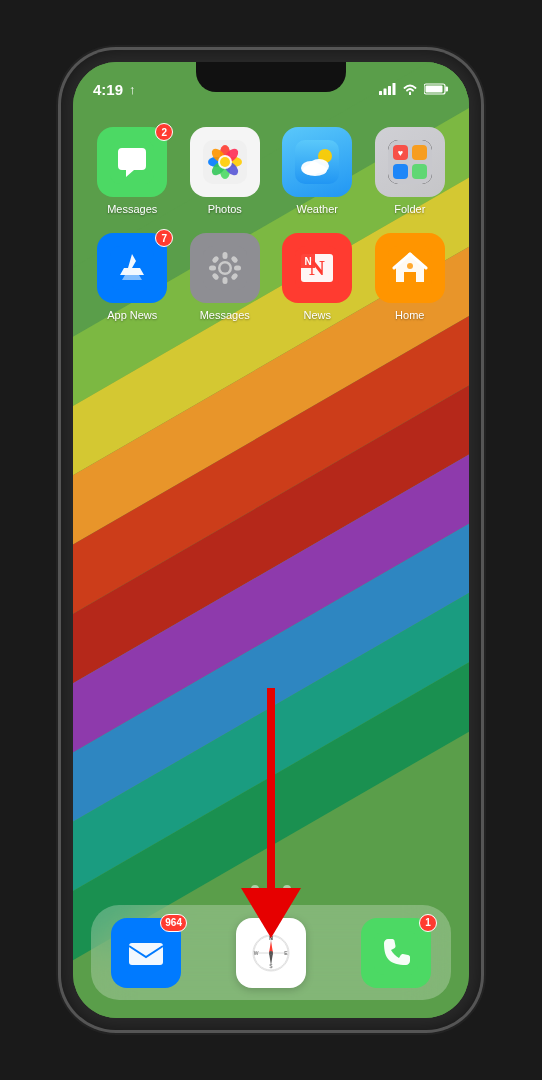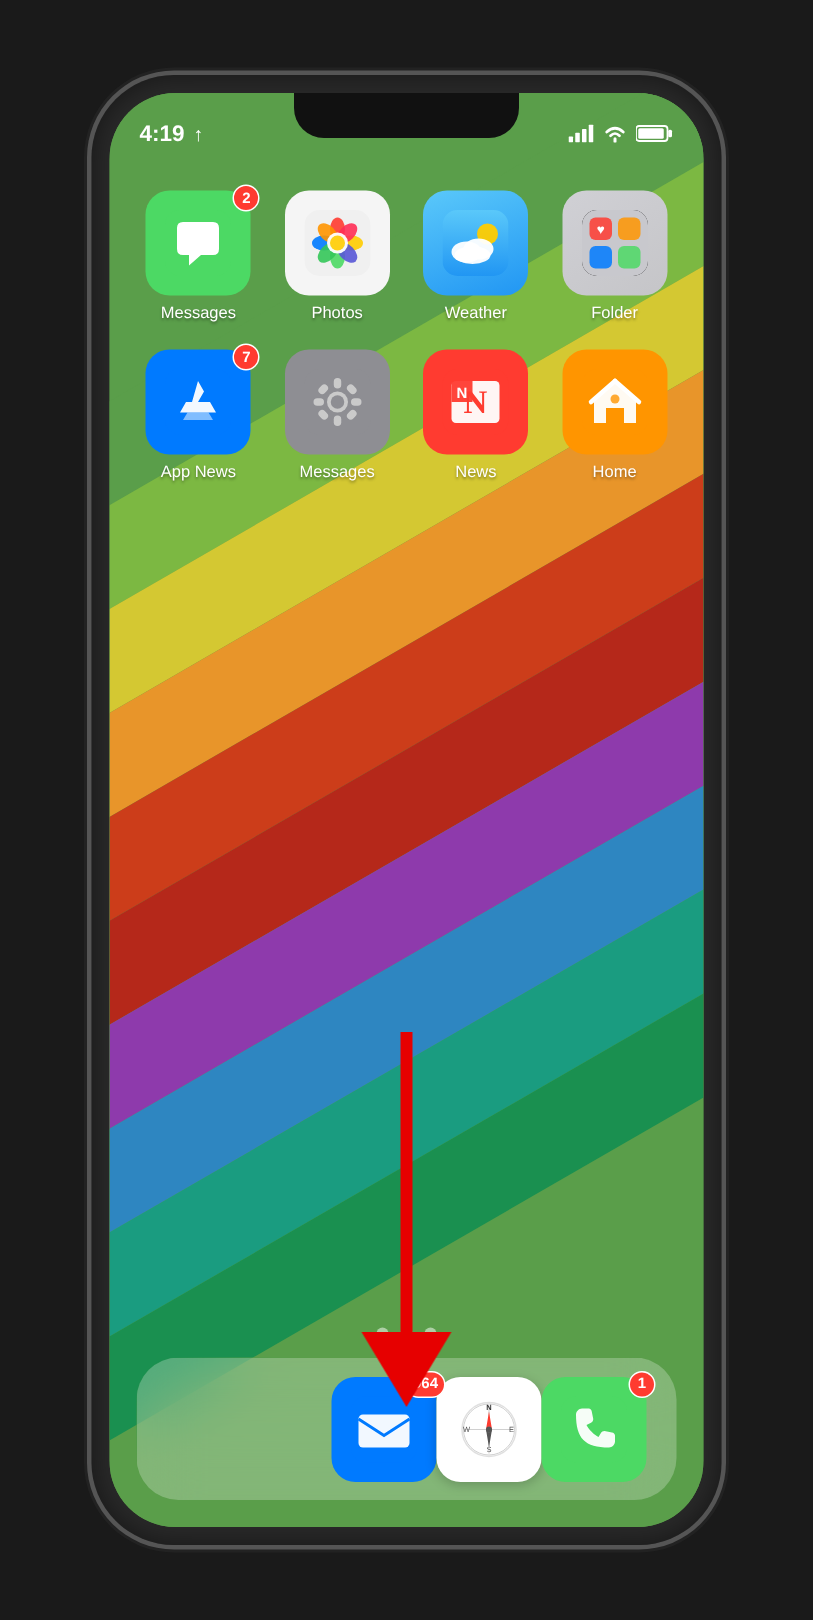--- a/index.html
+++ b/index.html
@@ -208,21 +208,21 @@
       position: absolute;
       bottom: 18px;
       left: 18px;
       right: 18px;
       height: 95px;
       background: rgba(255,255,255,0.25);
       border-radius: 28px;
       backdrop-filter: blur(20px);
       display: flex;
       align-items: center;
-      justify-content: flex-end;
+      justify-content: space-between;
       padding: 0 20px;
     }
 
     .dock-item {
       display: flex;
       flex-direction: column;
       align-items: center;
       position: relative;
       cursor: pointer;
     }

